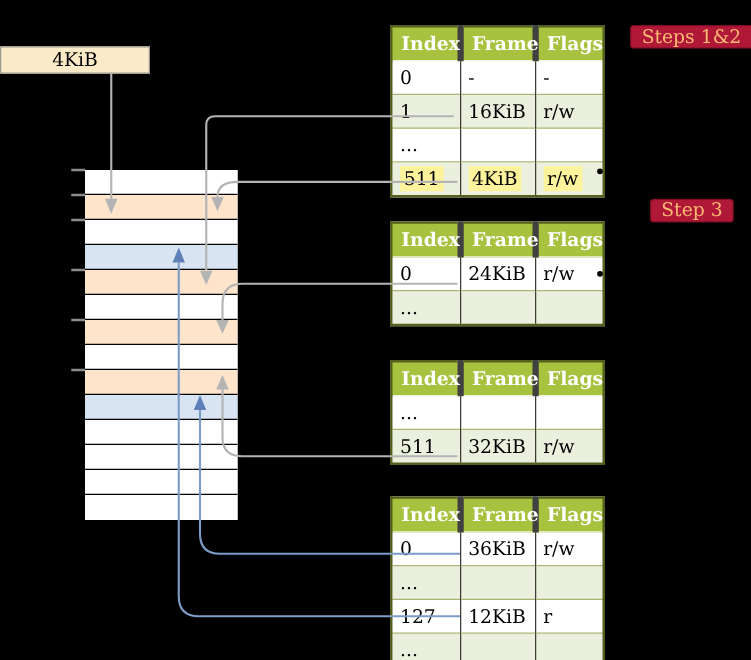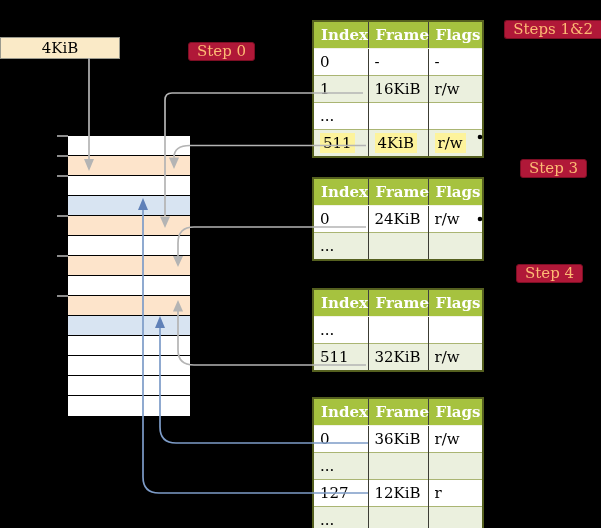--- a/index.html
+++ b/index.html
@@ -41,21 +41,21 @@
   .tick{position:absolute;left:57px;width:11px;height:2px;background:var(--tick-gray);}
   
   table.pt{
     position:absolute;left:312px;width:170px;border-collapse:collapse;
     table-layout:fixed;border:2px solid #55601f;background:#fff;
     font-size:15px;color:#000;padding-left:48px;
   }
   table.pt th{
     background:var(--table-header-green);color:#fff;font-weight:bold;
     text-align:left;padding:0 0 0 7px;height:26px;
-    border-left:1px solid #404040;border-bottom:1px solid #f2f2e6;
+    border-left:5px solid #404040;border-bottom:1px solid #f2f2e6;
   }
   table.pt th:first-child{border-left:none;}
   table.pt td{
     height:26px;padding:0 0 0 6px;text-align:left;
     border-left:1px solid #3c3c34;border-top:1px solid #aab573;
     overflow:hidden;white-space:nowrap;
   }
   table.pt td:first-child{border-left:none;}
   table.pt tr.shaded td{background:var(--table-row-green);}
   table.pt tr.plain td{background:#fff;}
@@ -65,31 +65,25 @@
 </style>
 </head>
 <body>
 
 <div id="stage">
 
   <div class="regbox">
     <span>4KiB</span>
   </div>
 
-  <div class="badge" style="left:188px;top:42px;">
-    <span>Step 0</span>
-  </div>
   <div class="badge" style="right:0;top:20px;border-right:none;border-top-right-radius:0;border-bottom-right-radius:0;">
     <span>Steps 1&amp;2</span>
   </div>
   <div class="badge" style="left:520px;top:159px;">
     <span>Step 3</span>
-  </div>
-  <div class="badge" style="left:516px;top:264px;">
-    <span>Step 4</span>
   </div>
 
   <div id="memory">
       <div class="mrow white"></div>
       <div class="mrow orange"></div>
       <div class="mrow white"></div>
       <div class="mrow blue"></div>
       <div class="mrow orange"></div>
       <div class="mrow white"></div>
       <div class="mrow orange"></div>

